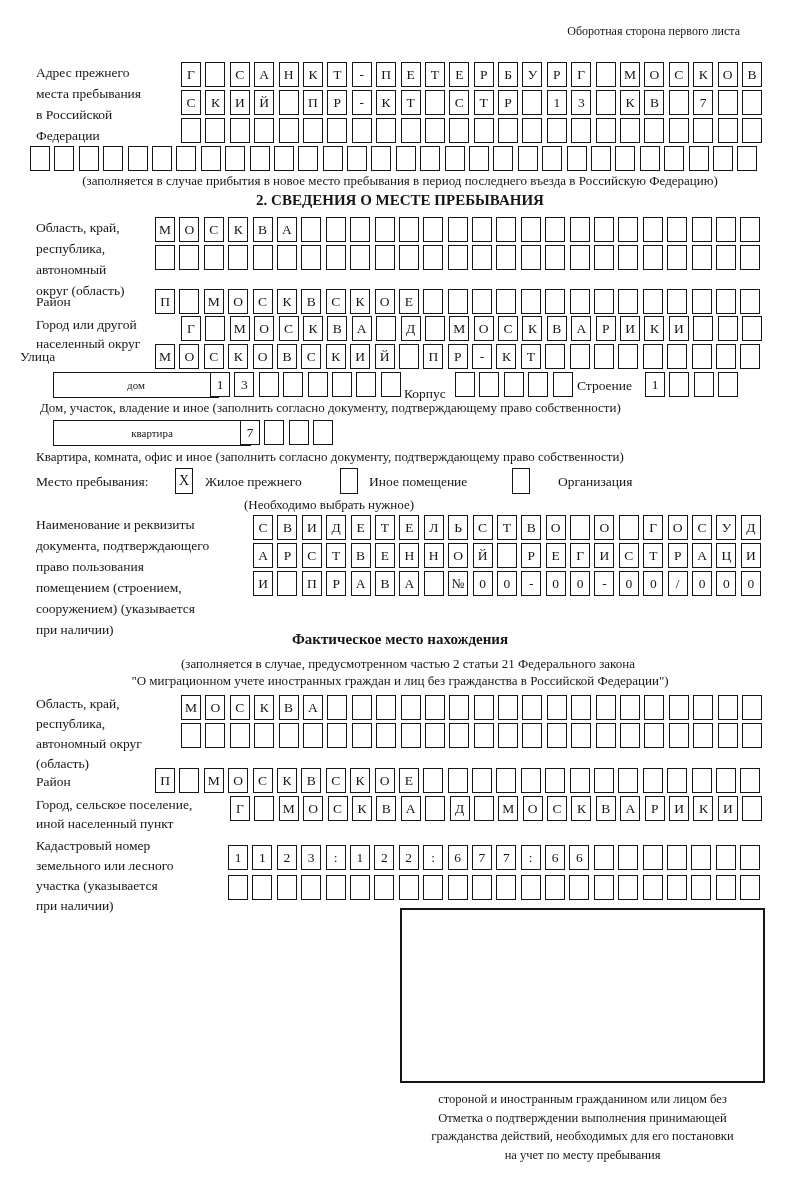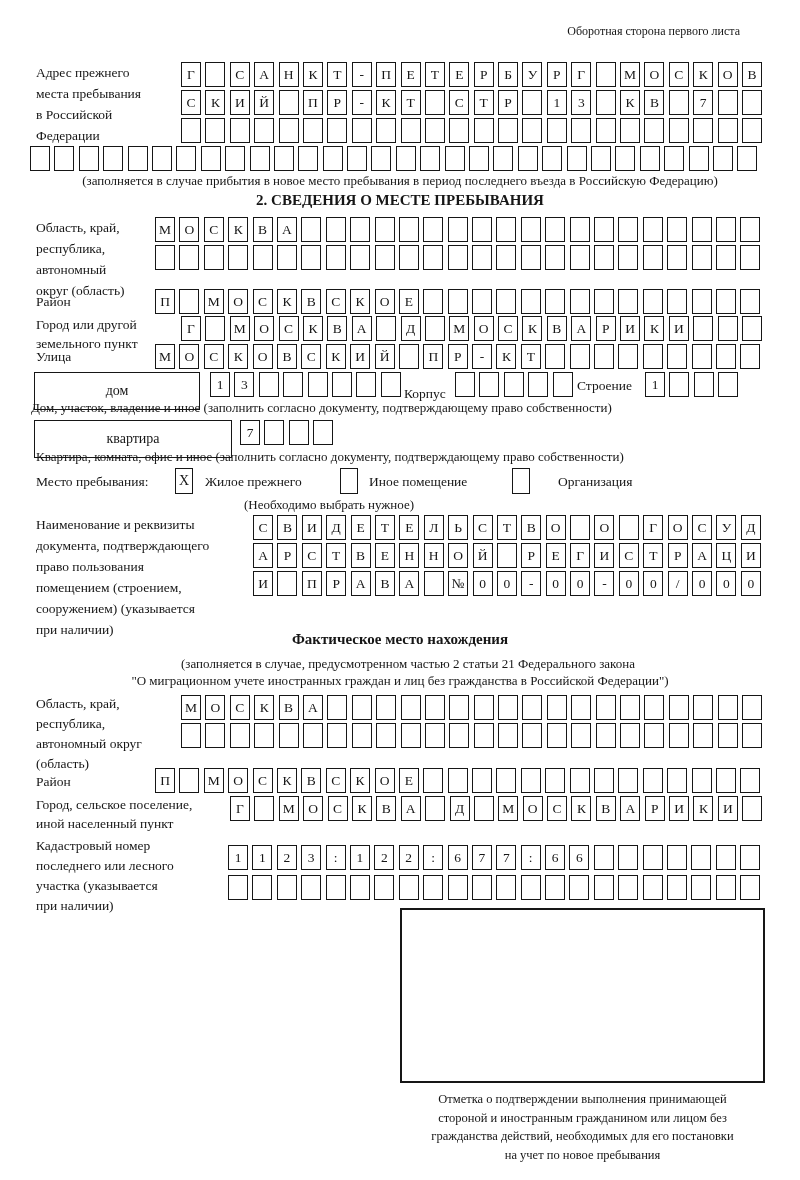--- a/index.html
+++ b/index.html
@@ -8,22 +8,22 @@
   .label{position:absolute;font-size:13.5px;line-height:21px;white-space:nowrap;}
   .label .line{white-space:nowrap;}
   .note{position:absolute;font-size:13px;white-space:nowrap;}
   .center{left:0;width:800px;text-align:center;}
   .title{position:absolute;left:0;width:800px;text-align:center;font-weight:bold;font-size:15px;}
   .cellrow{position:absolute;display:flex;gap:4.4px;}
   .cell{flex:0 0 20px;width:20px;height:25px;border:1.8px solid #161616;box-sizing:border-box;
         display:flex;align-items:center;justify-content:center;font-size:13.5px;line-height:1;background:#fff;}
   .checkbox{position:absolute;width:18px;height:26px;border:1.8px solid #161616;box-sizing:border-box;
         display:flex;align-items:center;justify-content:center;font-size:14px;background:#fff;}
-  .inputbox{position:absolute;height:38px;border:1.8px solid #161616;box-sizing:border-box;
-        display:flex;align-items:center;justify-content:center;font-size:14px;background:#fff;}
+  .inputbox{position:absolute;height:26px;border:1.8px solid #161616;box-sizing:border-box;
+        display:flex;align-items:center;justify-content:center;font-size:11px;background:#fff;margin-left:19px;}
   .stampbox{position:absolute;left:400px;top:908px;width:365px;height:175px;border:2px solid #161616;
         box-sizing:border-box;background:#fff;}
   .caption{position:absolute;left:395px;top:1090px;width:375px;text-align:center;
         font-size:12.5px;line-height:18.5px;}
   .pgheader{position:absolute;top:24px;right:60px;font-size:12px;}
 </style>
 </head>
 <body>
 
 <div class="page">
@@ -235,21 +235,21 @@
       <div class="cell"></div>
       <div class="cell"></div>
       <div class="cell"></div>
       <div class="cell"></div>
       <div class="cell"></div>
       <div class="cell"></div>
     </div>
 
   <div class="label" style="left:36px;top:315px;line-height:19px;">
       <div class="line">Город или другой</div>
-      <div class="line">земельного пункт</div>
+      <div class="line">населенный округ</div>
     </div>
   <div class="cellrow" style="left:181px;top:316px;">
       <div class="cell">Г</div>
       <div class="cell"></div>
       <div class="cell">М</div>
       <div class="cell">О</div>
       <div class="cell">С</div>
       <div class="cell">К</div>
       <div class="cell">В</div>
       <div class="cell">А</div>
@@ -264,21 +264,21 @@
       <div class="cell">А</div>
       <div class="cell">Р</div>
       <div class="cell">И</div>
       <div class="cell">К</div>
       <div class="cell">И</div>
       <div class="cell"></div>
       <div class="cell"></div>
       <div class="cell"></div>
     </div>
 
-  <div class="label" style="left:36px;top:346px;">Улица</div>
+  <div class="label" style="left:20px;top:346px;">Улица</div>
   <div class="cellrow" style="left:155px;top:344px;">
       <div class="cell">М</div>
       <div class="cell">О</div>
       <div class="cell">С</div>
       <div class="cell">К</div>
       <div class="cell">О</div>
       <div class="cell">В</div>
       <div class="cell">С</div>
       <div class="cell">К</div>
       <div class="cell">И</div>
@@ -319,21 +319,21 @@
       <div class="cell"></div>
       <div class="cell"></div>
     </div>
   <div class="label" style="left:577px;top:375px;">Строение</div>
   <div class="cellrow" style="left:645px;top:372px;">
       <div class="cell">1</div>
       <div class="cell"></div>
       <div class="cell"></div>
       <div class="cell"></div>
     </div>
-  <div class="note" style="left:31px;top:400px;">Дом, участок, владение и иное (заполнить согласно документу, подтверждающему право собственности)</div>
+  <div class="note" style="left:40px;top:400px;">Дом, участок, владение и иное (заполнить согласно документу, подтверждающему право собственности)</div>
 
   <div class="inputbox" style="left:34px;top:420px;width:198px;">квартира</div>
   <div class="cellrow" style="left:240px;top:420px;">
       <div class="cell">7</div>
       <div class="cell"></div>
       <div class="cell"></div>
       <div class="cell"></div>
     </div>
   <div class="note" style="left:36px;top:449px;">Квартира, комната, офис и иное (заполнить согласно документу, подтверждающему право собственности)</div>
 
@@ -540,21 +540,21 @@
       <div class="cell">А</div>
       <div class="cell">Р</div>
       <div class="cell">И</div>
       <div class="cell">К</div>
       <div class="cell">И</div>
       <div class="cell"></div>
     </div>
 
   <div class="label" style="left:36px;top:836px;line-height:20px;font-family:Liberation Serif, serif;">
       <div class="line">Кадастровый номер</div>
-      <div class="line">последнего или лесного</div>
+      <div class="line">земельного или лесного</div>
       <div class="line">участка (указывается</div>
       <div class="line">при наличии)</div>
     </div>
   <div class="cellrow" style="left:228px;top:845px;">
       <div class="cell">1</div>
       <div class="cell">1</div>
       <div class="cell">2</div>
       <div class="cell">3</div>
       <div class="cell">:</div>
       <div class="cell">1</div>
@@ -595,19 +595,19 @@
       <div class="cell"></div>
       <div class="cell"></div>
       <div class="cell"></div>
       <div class="cell"></div>
       <div class="cell"></div>
       <div class="cell"></div>
     </div>
 
   <div class="stampbox"></div>
   <div class="caption">
+      <div class="line">стороной и иностранным гражданином или лицом без</div>
       <div class="line">Отметка о подтверждении выполнения принимающей</div>
-      <div class="line">стороной и иностранным гражданином или лицом без</div>
       <div class="line">гражданства действий, необходимых для его постановки</div>
-      <div class="line">на учет по новое пребывания</div>
+      <div class="line">на учет по месту пребывания</div>
     </div>
 
 </div>
 
 </body></html>

